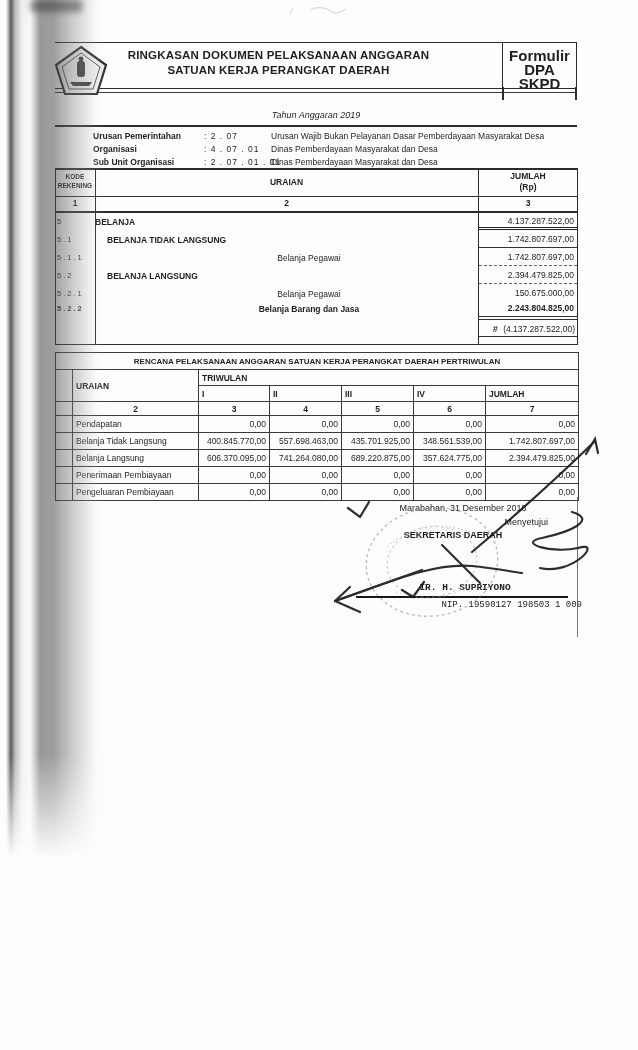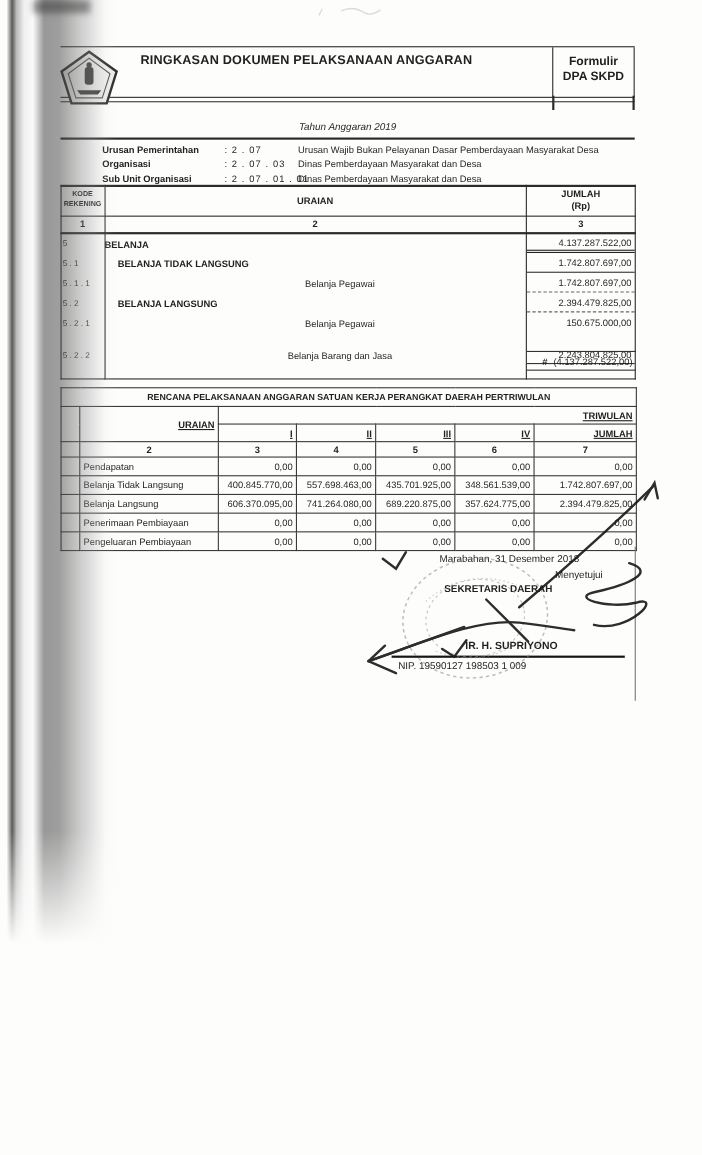--- a/index.html
+++ b/index.html
@@ -21,21 +21,21 @@
       rgba(220,220,220,.1) 90%,
       rgba(255,255,255,0) 100%);
     filter:blur(.7px);
     -webkit-mask-image:linear-gradient(180deg,#000 0%,#000 88%,transparent 100%);
     mask-image:linear-gradient(180deg,#000 0%,#000 88%,transparent 100%);}
   .scan-blob{position:absolute;left:30px;top:0;width:52px;height:12px;background:rgba(40,40,40,.45);filter:blur(3px);z-index:5;}
 
   
   .hdr-box{position:absolute;left:55px;top:42px;width:522px;height:45px;border-top:1.5px solid #2b2b2b;border-bottom:1.5px solid #2b2b2b;z-index:2;}
   .hdr-title{position:absolute;left:0;top:5px;width:447px;text-align:center;font-weight:bold;font-size:11.5px;line-height:15px;letter-spacing:.2px;}
-  .hdr-form{position:absolute;left:447px;top:0;width:75px;height:45px;border-left:1.5px solid #2b2b2b;border-right:1.5px solid #2b2b2b;text-align:center;font-weight:bold;font-size:11px;line-height:14px;padding-top:6px;box-sizing:border-box;}
+  .hdr-form{position:absolute;left:447px;top:0;width:75px;height:45px;border-left:1.5px solid #2b2b2b;border-right:1.5px solid #2b2b2b;text-align:center;font-weight:bold;font-size:15px;line-height:14px;padding-top:6px;box-sizing:border-box;}
   .hdr-rule2{position:absolute;left:55px;top:92px;width:522px;height:1px;background:#3a3a3a;z-index:2;}
   .hdr-form-ext1{position:absolute;left:502px;top:87px;width:1.5px;height:13px;background:#2b2b2b;z-index:2;}
   .hdr-form-ext2{position:absolute;left:575px;top:87px;width:1.5px;height:13px;background:#2b2b2b;z-index:2;}
   .emblem{position:absolute;left:50px;top:44px;z-index:3;}
   .gov{position:absolute;left:55px;top:96px;width:522px;text-align:center;font-weight:bold;font-size:11px;z-index:2;}
   .year{position:absolute;left:55px;top:110px;width:522px;text-align:center;font-size:9px;z-index:2;font-style:italic;}
   .gov-rule{position:absolute;left:55px;top:125px;width:522px;height:1.5px;background:#2b2b2b;z-index:2;}
 
   
   .info{position:absolute;z-index:2;font-size:8.5px;}
@@ -62,51 +62,52 @@
   .jm-solid{border-bottom:1px solid #333;}
   .jm-dash{border-bottom:1px dashed #666;}
   .surplus-lbl{position:absolute;left:40px;top:155px;width:378px;text-align:right;font-weight:bold;}
   .surplus-box{position:absolute;left:424px;top:151px;width:99px;height:18px;border-top:1px solid #333;border-bottom:1px solid #333;text-align:right;line-height:18px;box-sizing:border-box;padding-right:3px;}
   .surplus-box .pfx{float:left;padding-left:14px;font-weight:bold;}
 
   
   .qtable{position:absolute;left:55px;top:352px;width:523px;z-index:2;border-collapse:collapse;table-layout:fixed;font-size:8.5px;}
   .qtable td{border:1px solid #3a3a3a;padding:0 3px;height:15px;overflow:hidden;white-space:nowrap;}
   .qtable .qtitle td{font-weight:bold;text-align:center;font-size:8px;height:16px;border-width:1.5px;margin-top:34px;}
-  .qtable .qhdr{font-weight:bold;text-align:right;text-decoration:underline;}
+  .qtable .qhdr{font-weight:bold;text-align:left;}
   .qtable .qnum td{font-weight:bold;text-align:center;height:13px;}
   .qtable .qdata td{height:16px;}
   .qtable .mny{text-align:right;}
   .vline-ext{position:absolute;left:577px;top:497px;width:1px;height:140px;background:#777;z-index:2;}
 
   
   .sig{position:absolute;z-index:4;font-size:9px;}
   .sig-date{left:358px;top:503px;width:210px;text-align:center;}
   .sig-approve{left:358px;top:517px;width:190px;text-align:right;}
   .sig-title{left:350px;top:530px;width:206px;text-align:center;font-weight:bold;}
   .sig-name{left:362px;top:582px;width:206px;text-align:center;font-weight:bold;font-size:9.5px;}
   .sig-rule{position:absolute;left:356px;top:596px;width:212px;height:1.5px;background:#161616;z-index:4;}
-  .sig-nip{left:362px;top:600px;width:206px;text-align:left;}
+  .sig-nip{left:376px;top:600px;width:206px;text-align:right;font-family:Liberation Mono, monospace;}
   .pen-svg{position:absolute;left:320px;top:420px;z-index:6;pointer-events:none;}
   .top-pencil{position:absolute;left:270px;top:0;z-index:2;opacity:.3;}
 </style>
 </head>
 <body>
 
 <div class="page">
 
   <div class="scan-band"></div>
   <div class="scan-blob"></div>
   <svg class="top-pencil" width="120" height="25" viewBox="0 0 120 25">
     <path d="M20 14 l3 -6 M40 10 c8 -4 16 -2 22 2 c4 2 10 0 14 -3" stroke="#8a8aa0" stroke-width="1.2" fill="none"></path>
   </svg>
 
   <div class="hdr-box">
     <div class="hdr-title">
       <div>RINGKASAN DOKUMEN PELAKSANAAN ANGGARAN</div>
+      <div>SATUAN KERJA PERANGKAT DAERAH</div>
     </div>
     <div class="hdr-form">
       <div>Formulir</div>
       <div>DPA SKPD</div>
     </div>
   </div>
   <div class="hdr-rule2"></div>
   <div class="hdr-form-ext1"></div>
   <div class="hdr-form-ext2"></div>
 
@@ -121,21 +122,21 @@
   <div class="year">Tahun Anggaran 2019</div>
   <div class="gov-rule"></div>
 
   <div class="info" style="top:131px;">
     <span class="lbl">Urusan Pemerintahan</span>
     <span class="code">: 2 . 07</span>
     <span class="val">Urusan Wajib Bukan Pelayanan Dasar Pemberdayaan Masyarakat Desa</span>
   </div>
   <div class="info" style="top:144px;">
     <span class="lbl">Organisasi</span>
-    <span class="code">: 2 . 07 . 03</span>
+    <span class="code">: 4 . 07 . 01</span>
     <span class="val">Dinas Pemberdayaan Masyarakat dan Desa</span>
   </div>
   <div class="info" style="top:157px;">
     <span class="lbl">Sub Unit Organisasi</span>
     <span class="code">: 2 . 07 . 01 . 01</span>
     <span class="val">Dinas Pemberdayaan Masyarakat dan Desa</span>
   </div>
 
   <div class="btable">
     <div class="hline" style="top:0;height:1.5px;"></div>
@@ -178,21 +179,21 @@
     <div class="brow" style="top:99px;">
       <div class="c-code">5.2</div>
       <div class="c-ur ind1 bold">BELANJA LANGSUNG</div>
       <div class="c-jm jm-dash">2.394.479.825,00</div>
     </div>
     <div class="brow" style="top:117px;">
       <div class="c-code">5.2.1</div>
       <div class="c-ur ind2">Belanja Pegawai</div>
       <div class="c-jm">150.675.000,00</div>
     </div>
-    <div class="brow" style="top:146px;">
+    <div class="brow" style="top:132px;font-weight:bold;">
       <div class="c-code">5.2.2</div>
       <div class="c-ur ind2">Belanja Barang dan Jasa</div>
       <div class="c-jm jm-solid">2.243.804.825,00</div>
     </div>
 
     <div class="surplus-box">
       <span class="pfx">#</span>
       <span>(4.137.287.522,00)</span>
     </div>
   </div>
@@ -277,21 +278,21 @@
       <td class="mny">0,00</td>
       <td class="mny">0,00</td>
     </tr>
   </tbody>
     </table>
   <div class="vline-ext"></div>
 
   <div class="sig sig-date" style="position:absolute;">Marabahan, 31 Desember 2018</div>
   <div class="sig sig-approve" style="position:absolute;">Menyetujui</div>
   <div class="sig sig-title" style="position:absolute;">SEKRETARIS DAERAH</div>
-  <div class="sig sig-name" style="position:absolute;">IR. H. SUPRIYONO</div>
+  <div class="sig sig-name" style="position:absolute;font-family:Liberation Mono, monospace;">IR. H. SUPRIYONO</div>
   <div class="sig-rule"></div>
   <div class="sig sig-nip" style="position:absolute;">NIP. 19590127 198503 1 009</div>
 
   <svg class="pen-svg" width="300" height="220" viewBox="0 0 300 220">
 
     <g opacity="0.55" transform="rotate(-9 112 142)">
       <ellipse cx="112" cy="142" rx="66" ry="54" fill="none" stroke="#8a8a8a" stroke-width="1.4" stroke-dasharray="3 3"></ellipse>
       <ellipse cx="112" cy="142" rx="45" ry="35" fill="none" stroke="#9a9a9a" stroke-width="1.1" stroke-dasharray="2.5 3"></ellipse>
       <path d="M70 120 q40 -26 84 -2 M72 166 q42 24 82 0" fill="none" stroke="#a3a3a3" stroke-width="1" stroke-dasharray="1.5 2.5"></path>
     </g>

